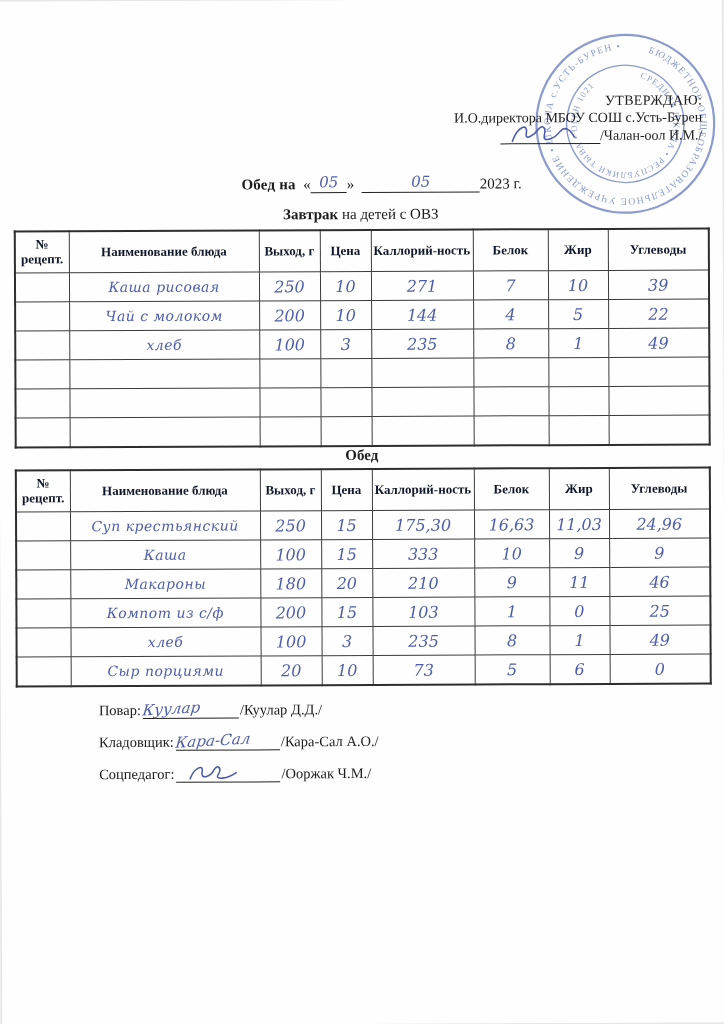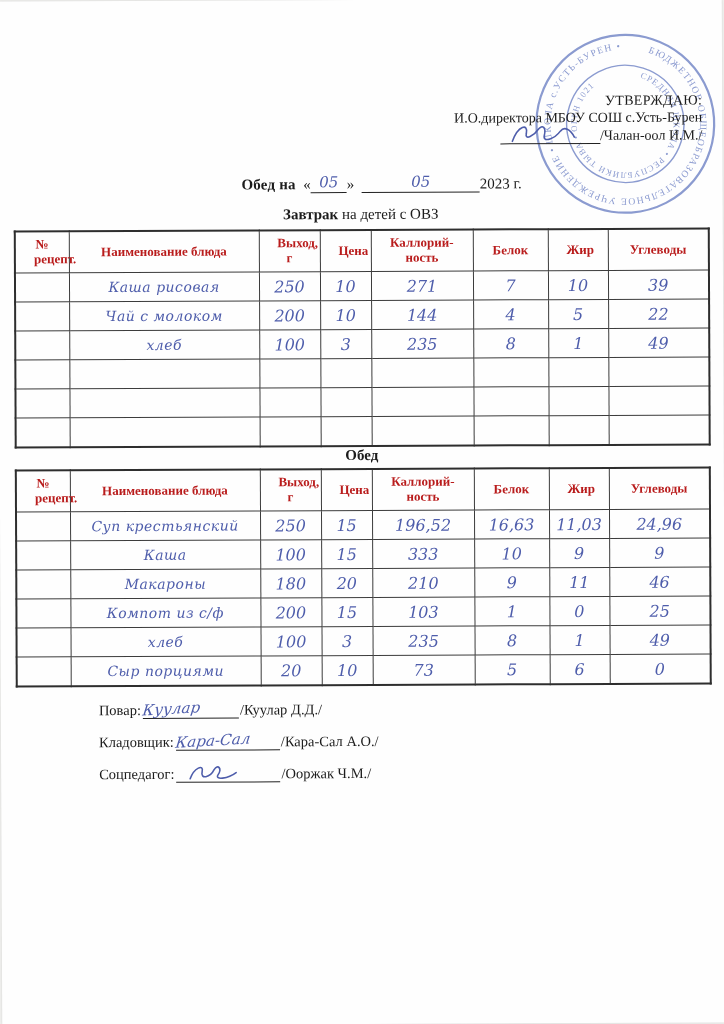--- a/index.html
+++ b/index.html
@@ -34,21 +34,21 @@
   .meal-title{position:absolute;left:0;width:100%;text-align:center;
     font-size:15px;}
   .t-breakfast{top:206px;}
   .t-lunch{top:447px;font-weight:bold;}
   
   .tbl{position:absolute;left:15px;width:694px;border-collapse:collapse;
     table-layout:fixed;border:2px solid #2e2e2e;}
   .tbl-breakfast{top:229px;}
   .tbl-lunch{top:468px;}
   .tbl th{font-size:13px;line-height:1.15;font-weight:bold;
-    border:1.4px solid #3c3c3c;padding:3px 18px;height:34px;color:#b91c1c;}
+    border:1.4px solid #3c3c3c;padding:3px 1px;height:34px;color:#0f172a;}
   .tbl td{border:1.4px solid #3c3c3c;text-align:center;padding:0 2px;
     height:28px;font-size:16px;overflow:hidden;white-space:nowrap;}
   .tbl td.dish{font-size:14px;letter-spacing:.5px;}
   
   .signatures{position:absolute;top:700px;left:98px;font-size:14.5px;z-index:2;}
   .sig-row{margin-bottom:11px;height:21px;}
   .sig-row .who{margin-right:2px;margin-top:27px;}
   .sig-hand{display:inline-block;transform:skewX(-10deg) rotate(-3deg);
     font-size:15px;line-height:14px;}
   .sl-1{width:96px;} .sl-2{width:104px;} .sl-3{width:104px;}
@@ -207,21 +207,21 @@
           <th>Жир</th>
           <th>Углеводы</th>
         </tr>
     </thead>
     <tbody>
         <tr>
           <td></td>
           <td class="hand dish">Суп крестьянский</td>
           <td class="hand">250</td>
           <td class="hand">15</td>
-          <td class="hand">196,52</td>
+          <td class="hand">175,30</td>
           <td class="hand">16,63</td>
           <td class="hand">11,03</td>
           <td class="hand">24,96</td>
         </tr>
         <tr>
           <td></td>
           <td class="hand dish">Каша</td>
           <td class="hand">100</td>
           <td class="hand">15</td>
           <td class="hand">333</td>

